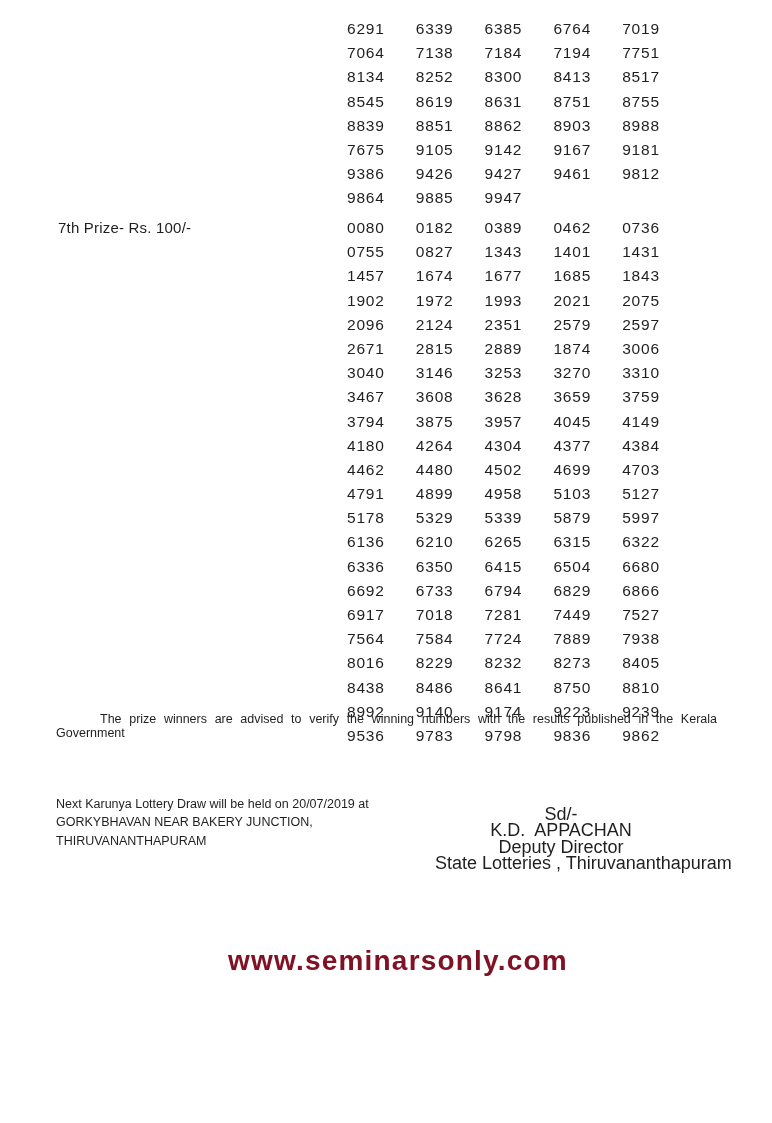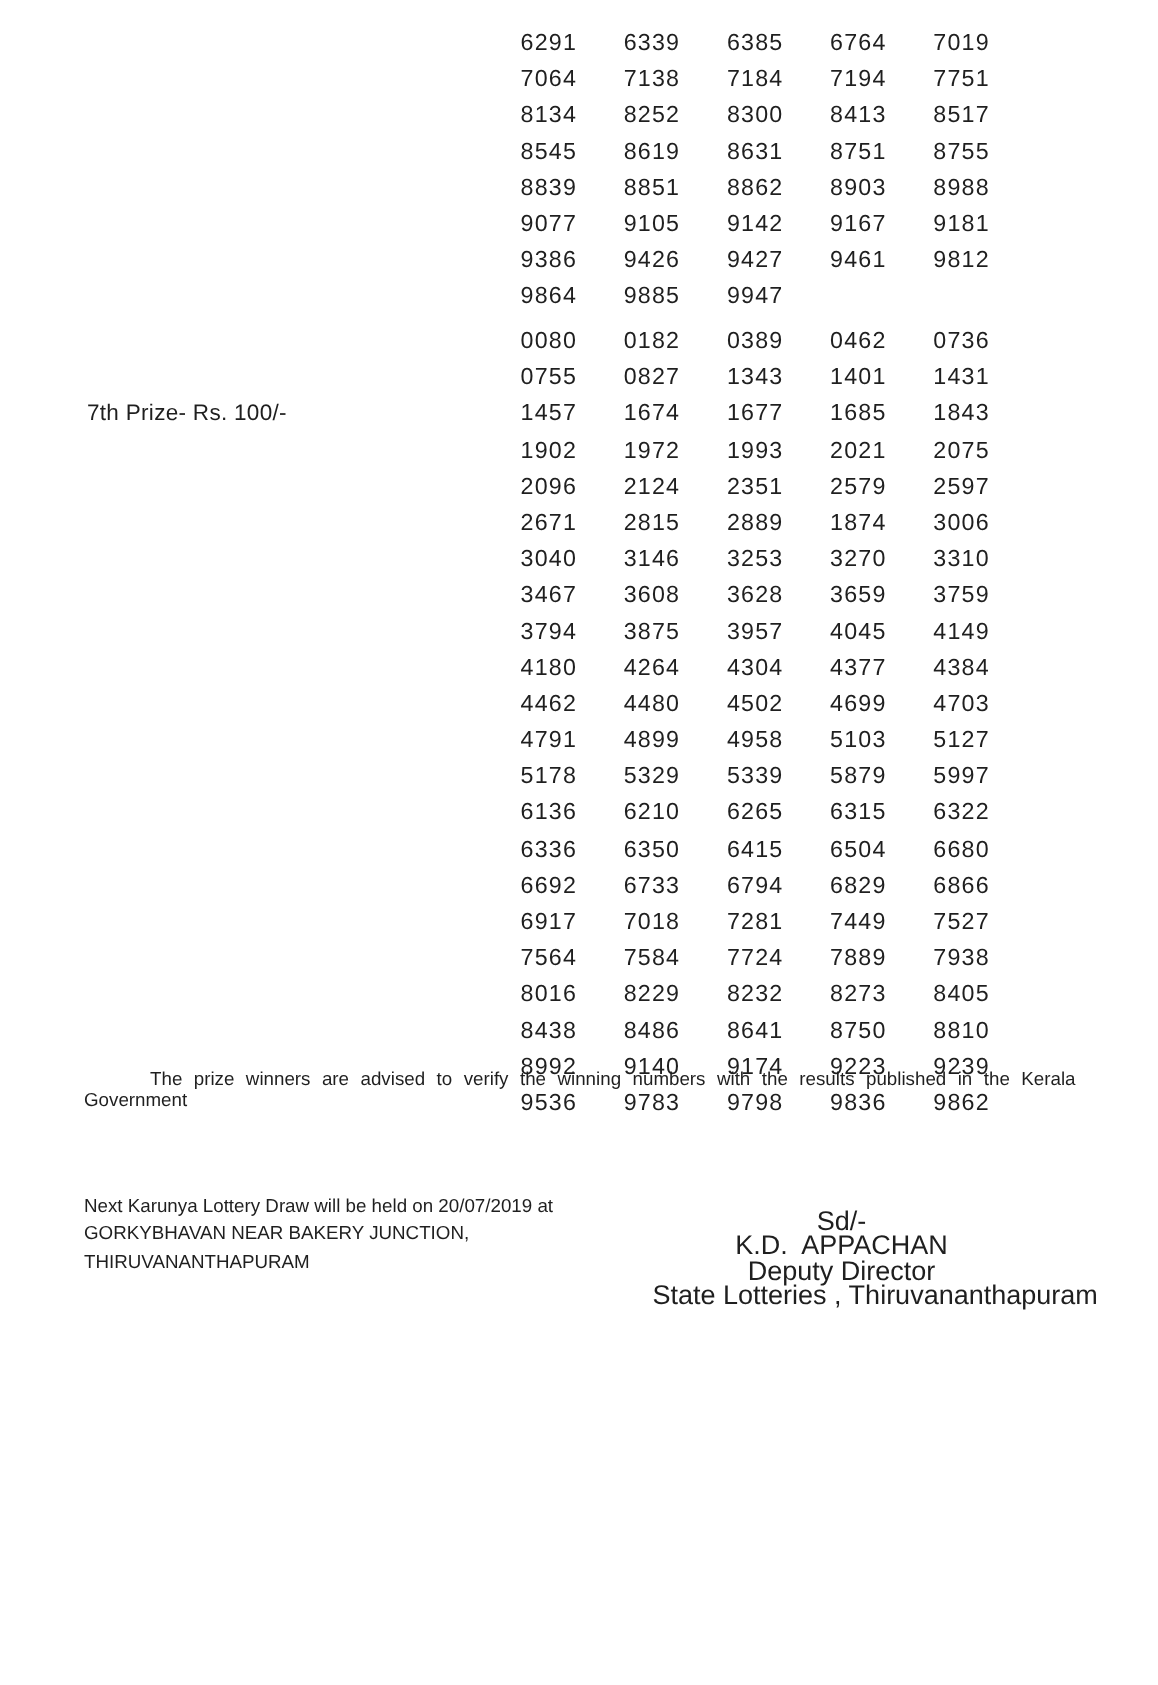--- a/index.html
+++ b/index.html
@@ -27,21 +27,20 @@
   }
   #block-a { left: 347px; top: 17px; }
   #block-b { left: 347px; top: 216px; }
   .prize-label {
     position: absolute;
     left: 58px;
     top: 219px;
     font-size: 15px;
     letter-spacing: 0.2px;
     color: #1f1f1f;
-    margin-top: 48px;
   }
   .advisory {
     position: absolute;
     left: 56px;
     top: 712px;
     width: 661px;
     font-size: 12.5px;
     line-height: 14.3px;
     color: #1f1f1f;
   }
@@ -108,21 +107,21 @@
       <div class="num">8545</div>
       <div class="num">8619</div>
       <div class="num">8631</div>
       <div class="num">8751</div>
       <div class="num">8755</div>
       <div class="num">8839</div>
       <div class="num">8851</div>
       <div class="num">8862</div>
       <div class="num">8903</div>
       <div class="num">8988</div>
-      <div class="num">9077</div>
+      <div class="num">7675</div>
       <div class="num">9105</div>
       <div class="num">9142</div>
       <div class="num">9167</div>
       <div class="num">9181</div>
       <div class="num">9386</div>
       <div class="num">9426</div>
       <div class="num">9427</div>
       <div class="num">9461</div>
       <div class="num">9812</div>
       <div class="num">9864</div>
@@ -255,14 +254,15 @@
       <div class="line">THIRUVANANTHAPURAM</div>
     </div>
 
   <div class="signature">
       <div class="line">Sd/-</div>
       <div class="line">K.D.  APPACHAN</div>
       <div class="line">Deputy Director</div>
       <div class="line">State Lotteries , Thiruvananthapuram</div>
     </div>
 
+  <div class="website" style="color: rgb(128, 18, 37);">www.seminarsonly.com</div>
 
 </div>
 
 </body></html>

